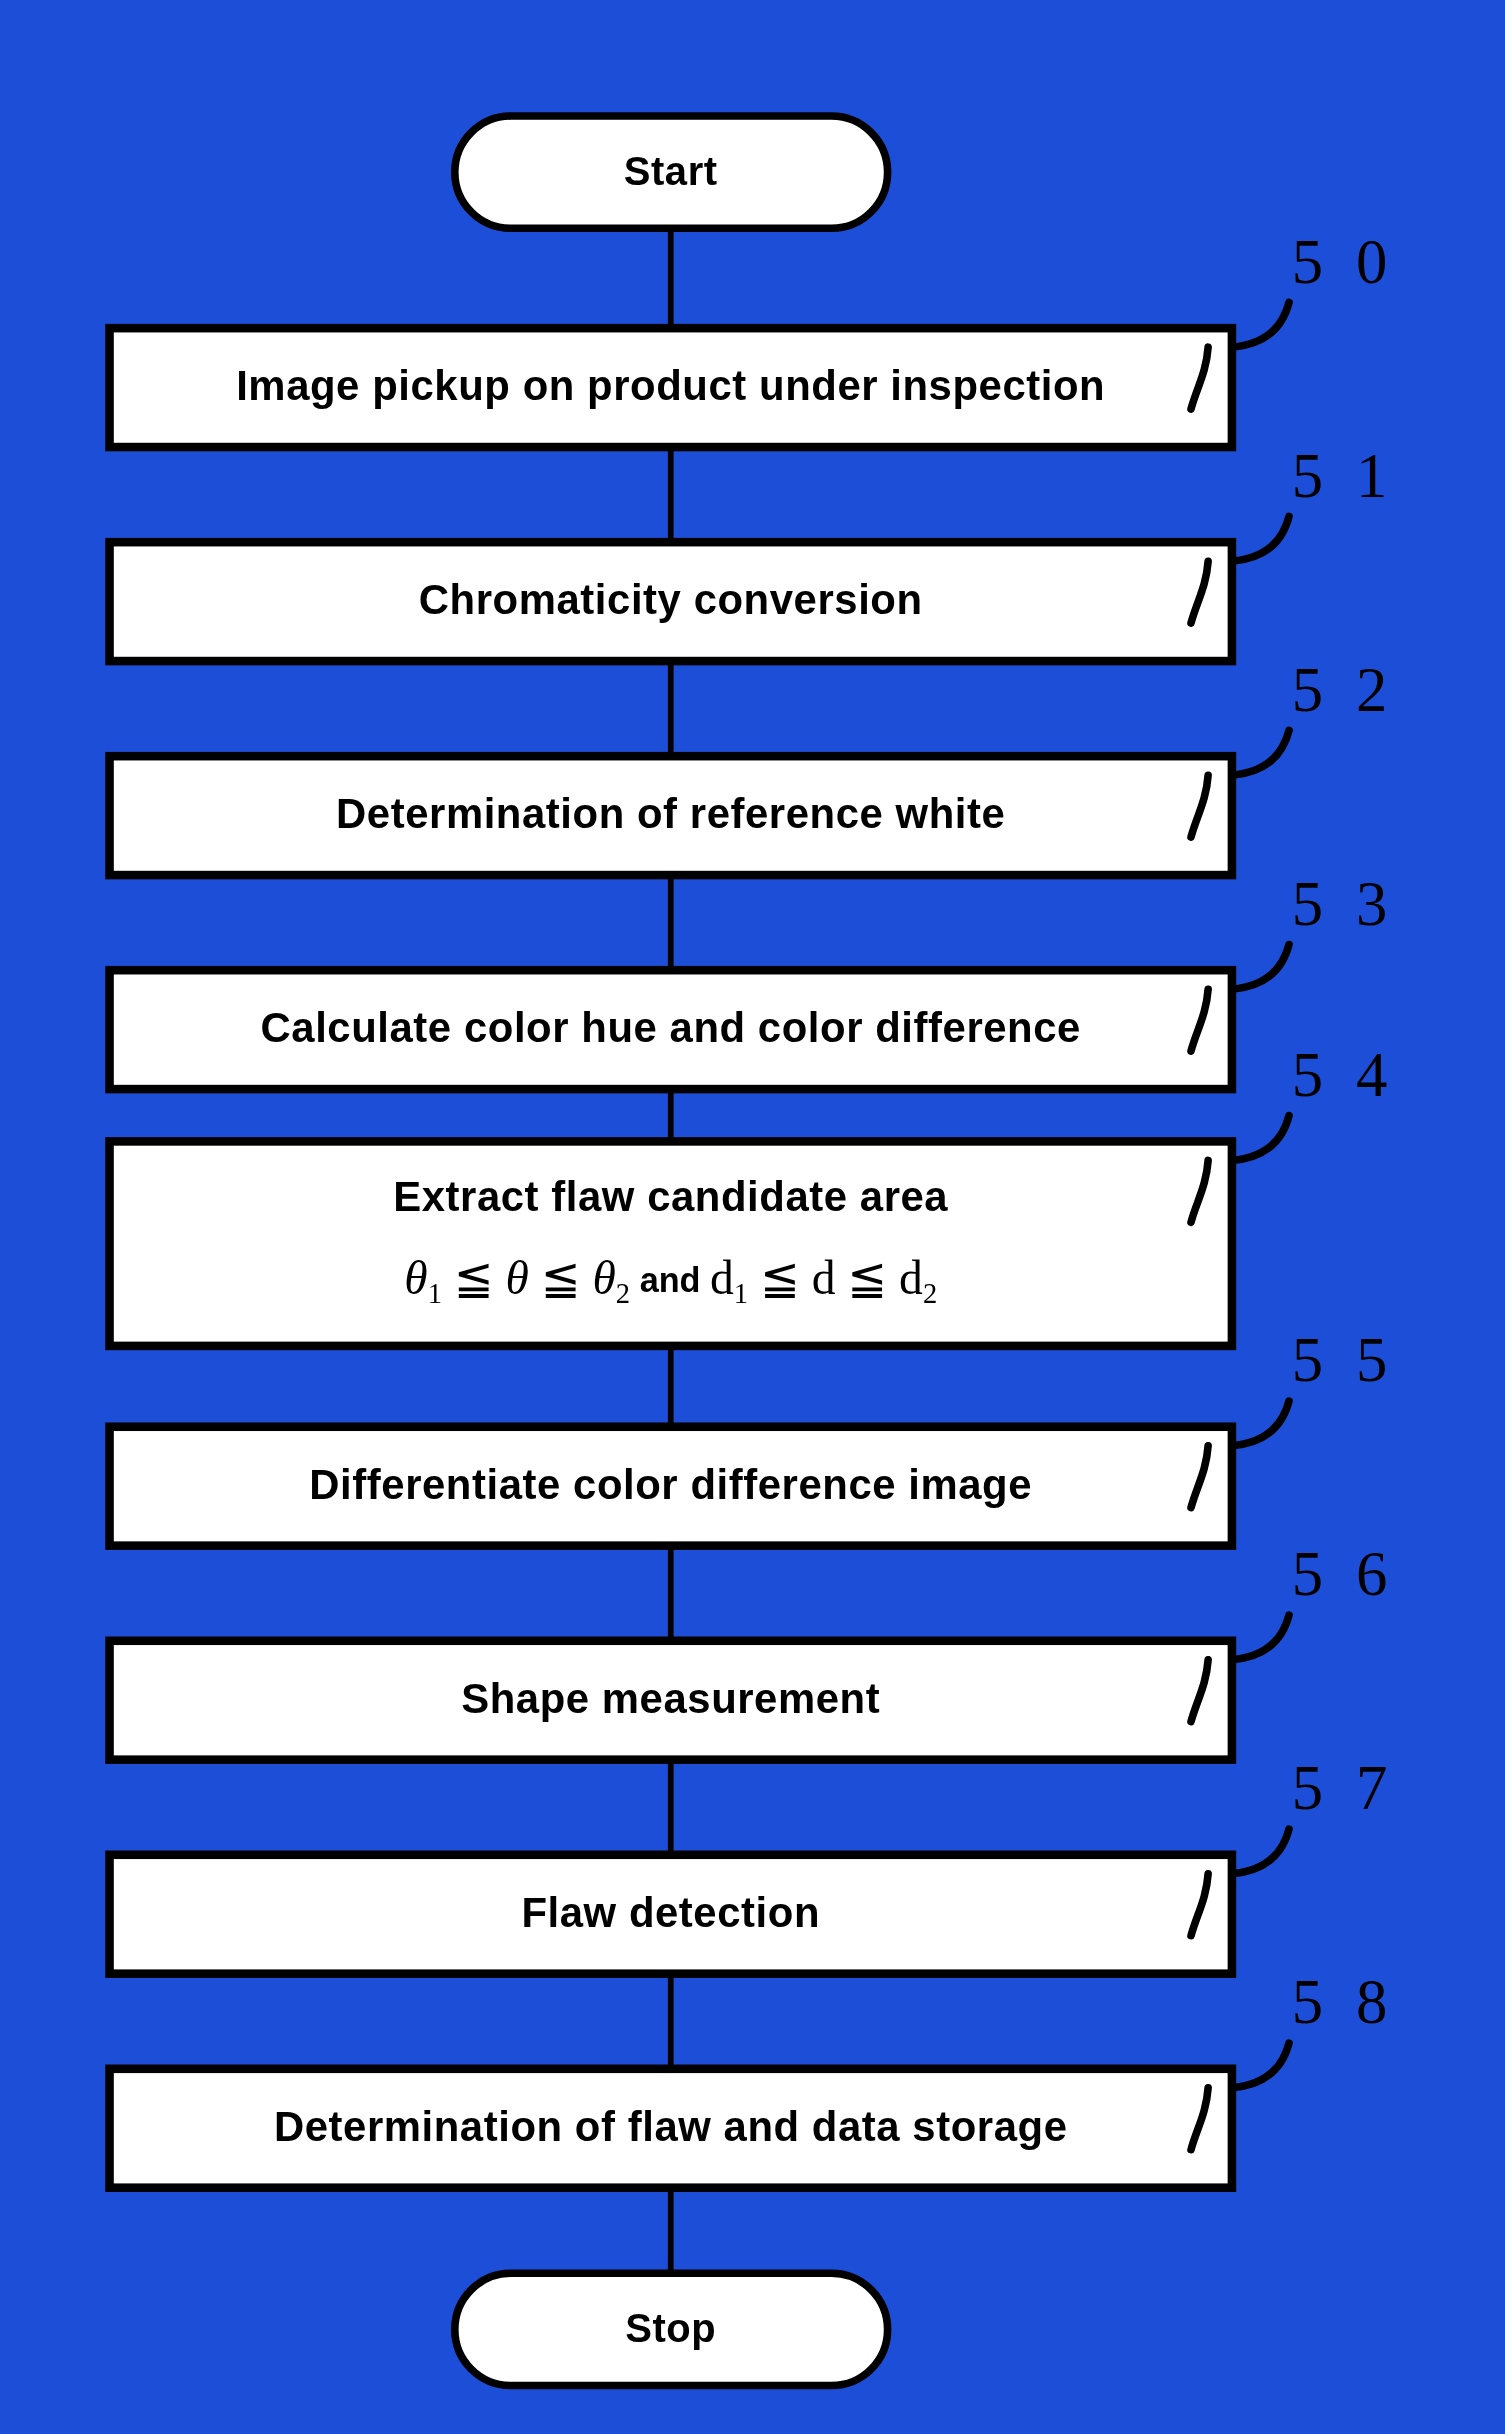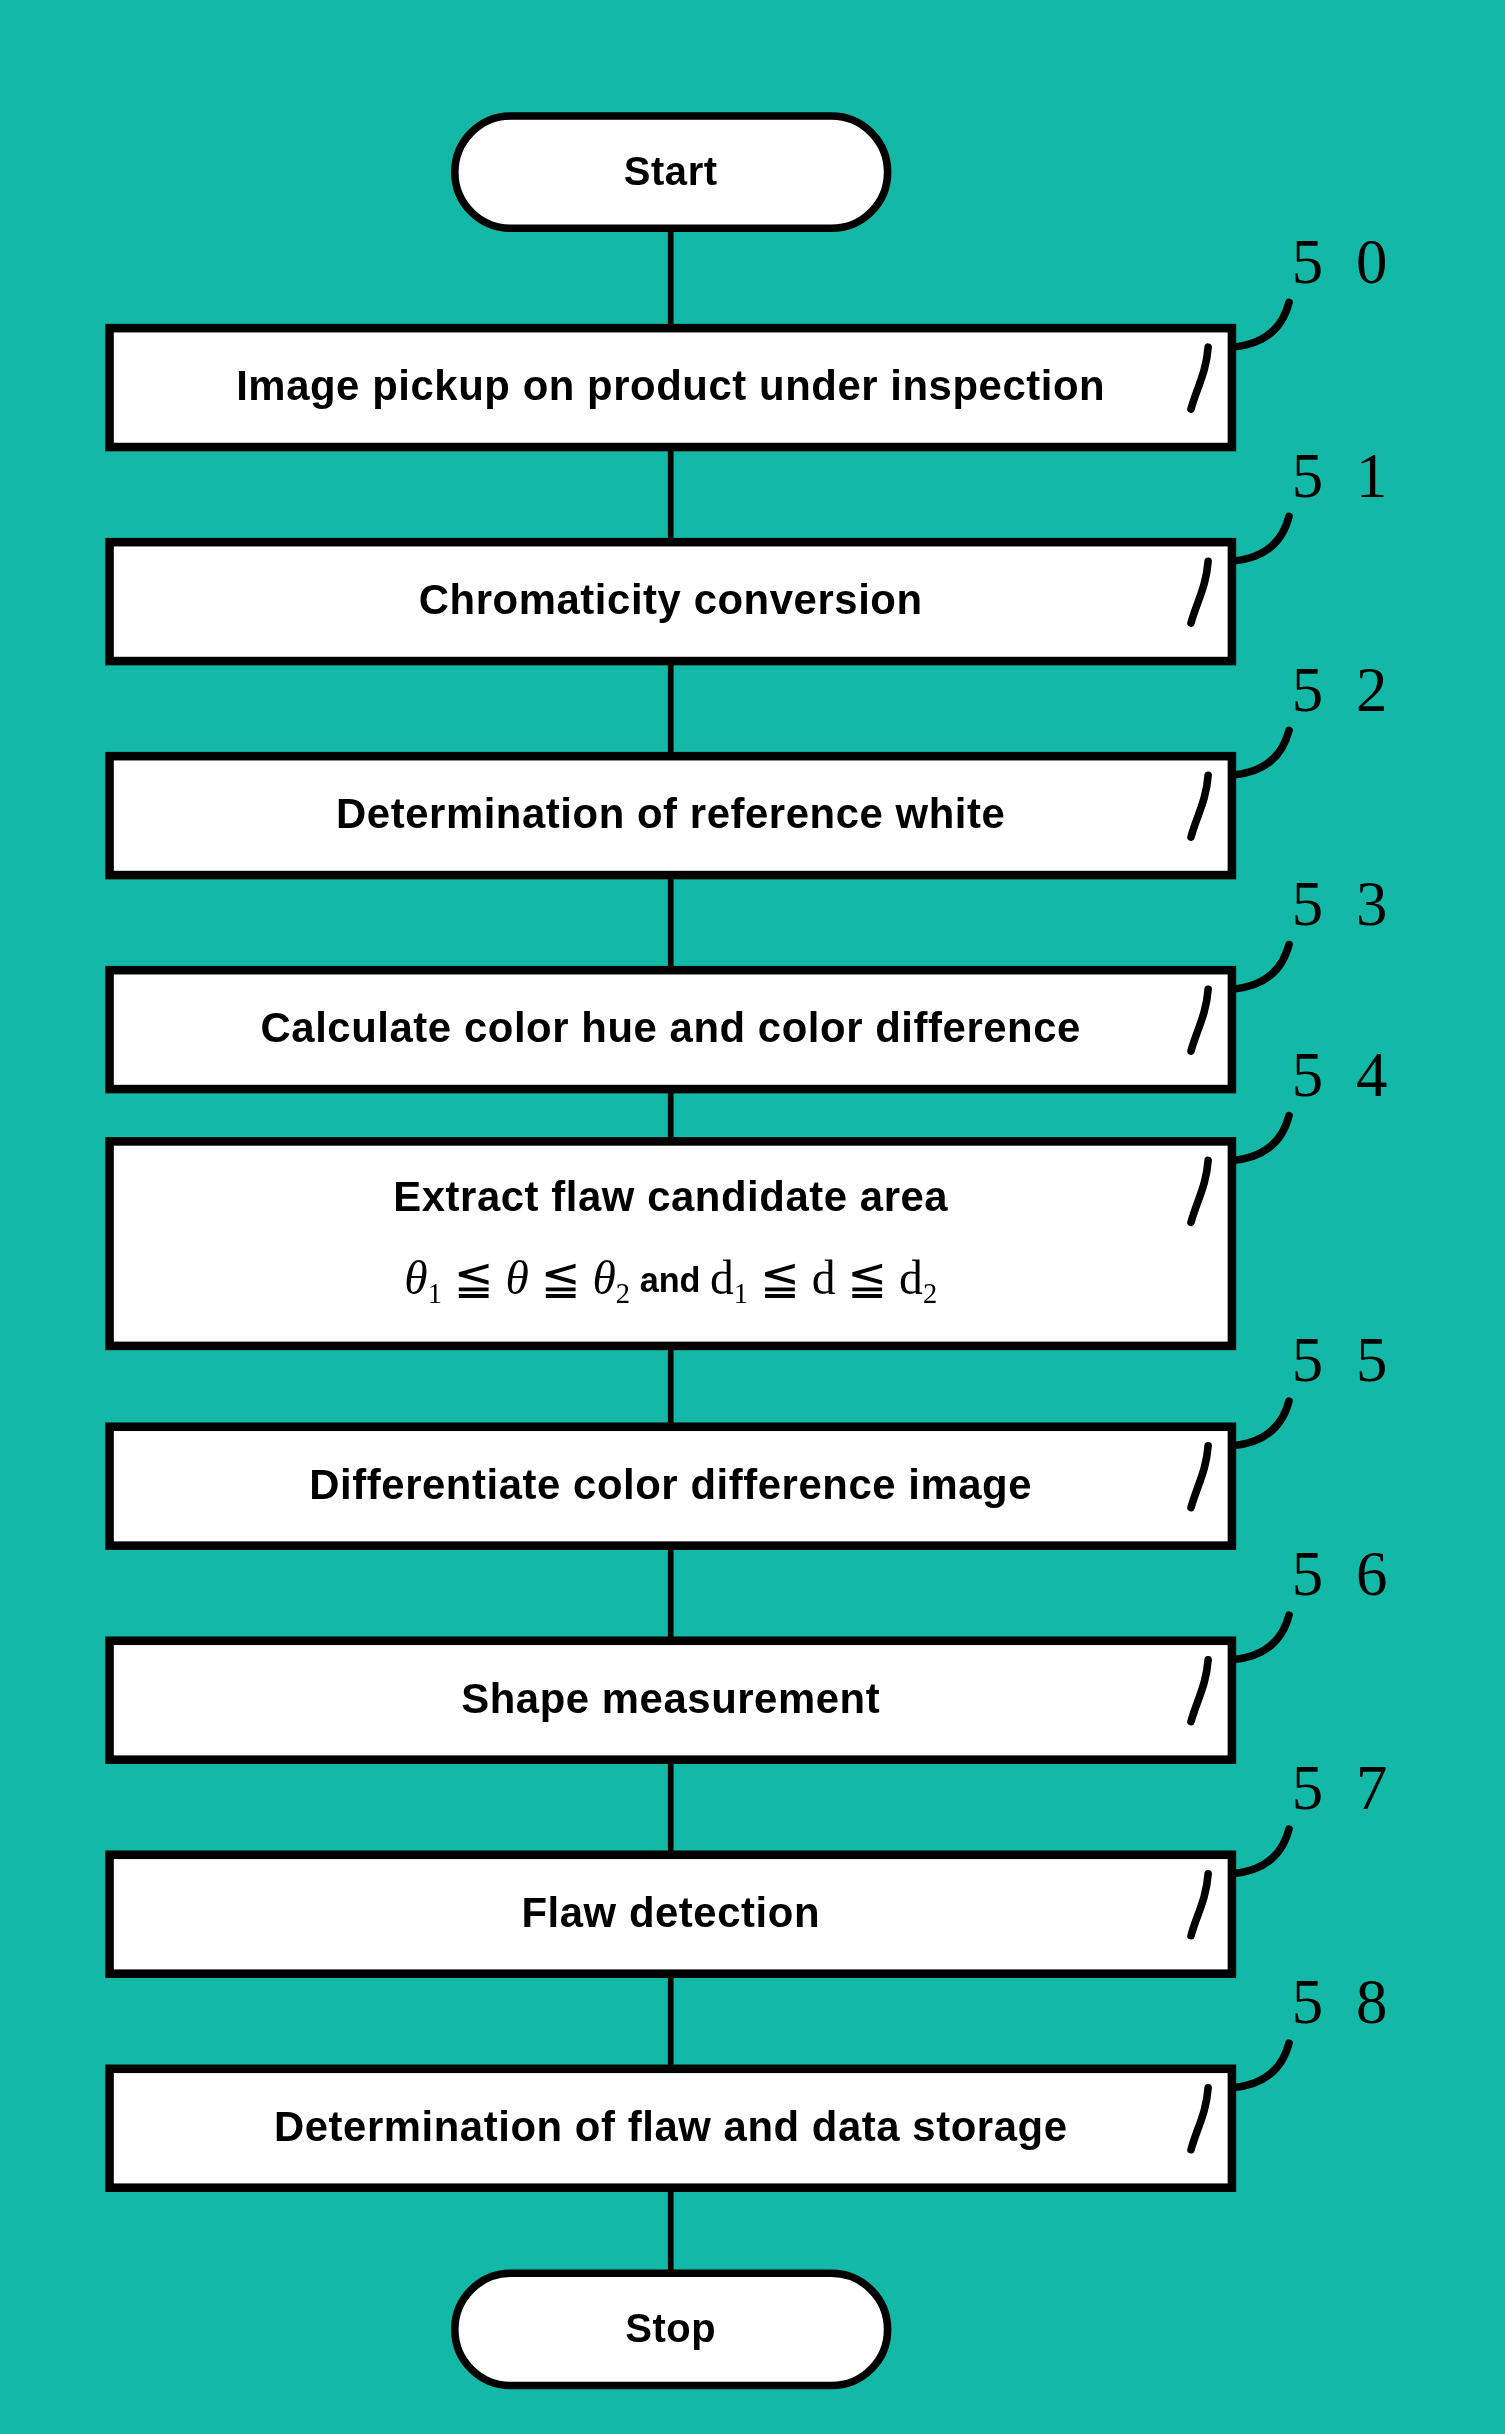--- a/index.html
+++ b/index.html
@@ -7,21 +7,21 @@
     padding: 0;
     background: #ffffff;
   }
   body {
     font-family: "Liberation Sans", sans-serif;
   }
   #page {
     position: relative;
     width: 1506px;
     height: 2435px;
-    background: #14b8a6;
+    background: #1d4ed8;
     overflow: hidden;
   }
   svg.flow {
     position: absolute;
     left: 0;
     top: 0;
     width: 1506px;
     height: 2435px;
   }
   

